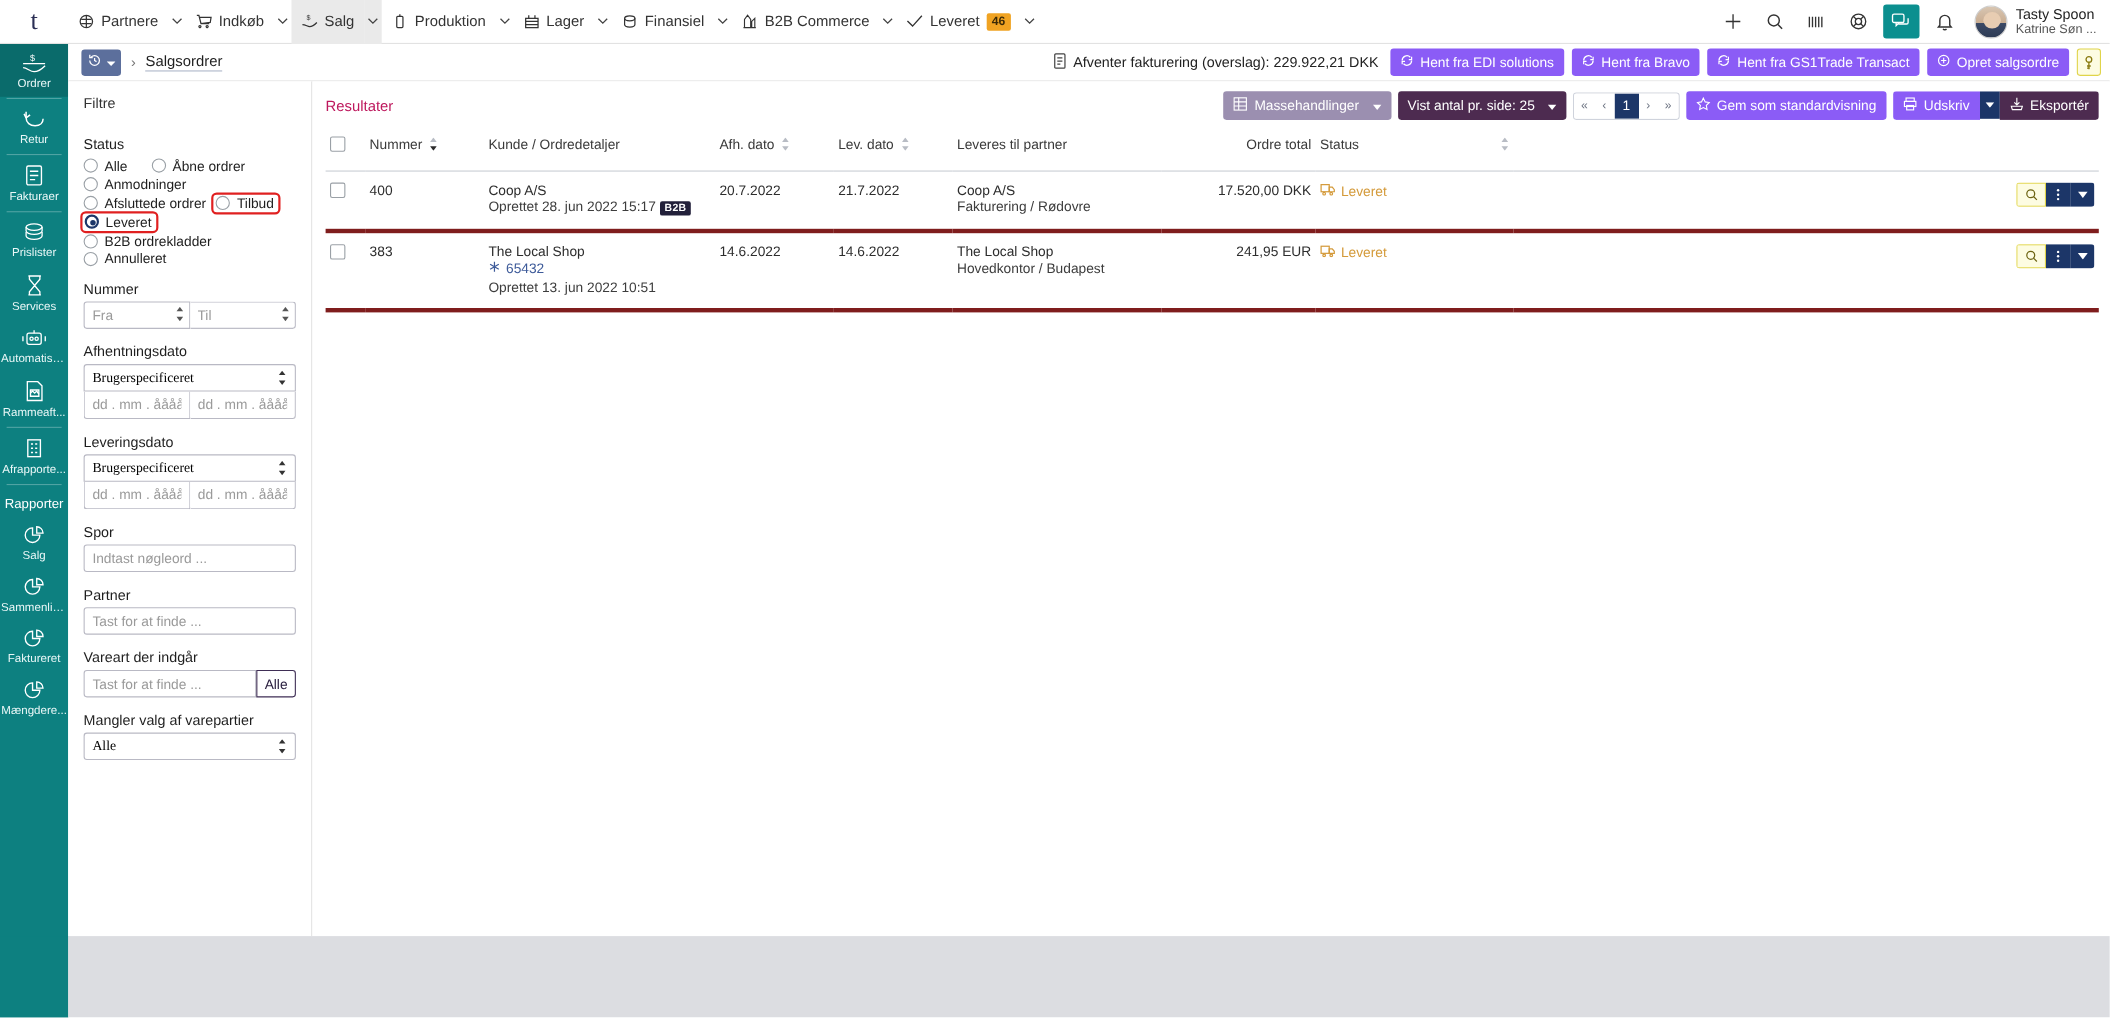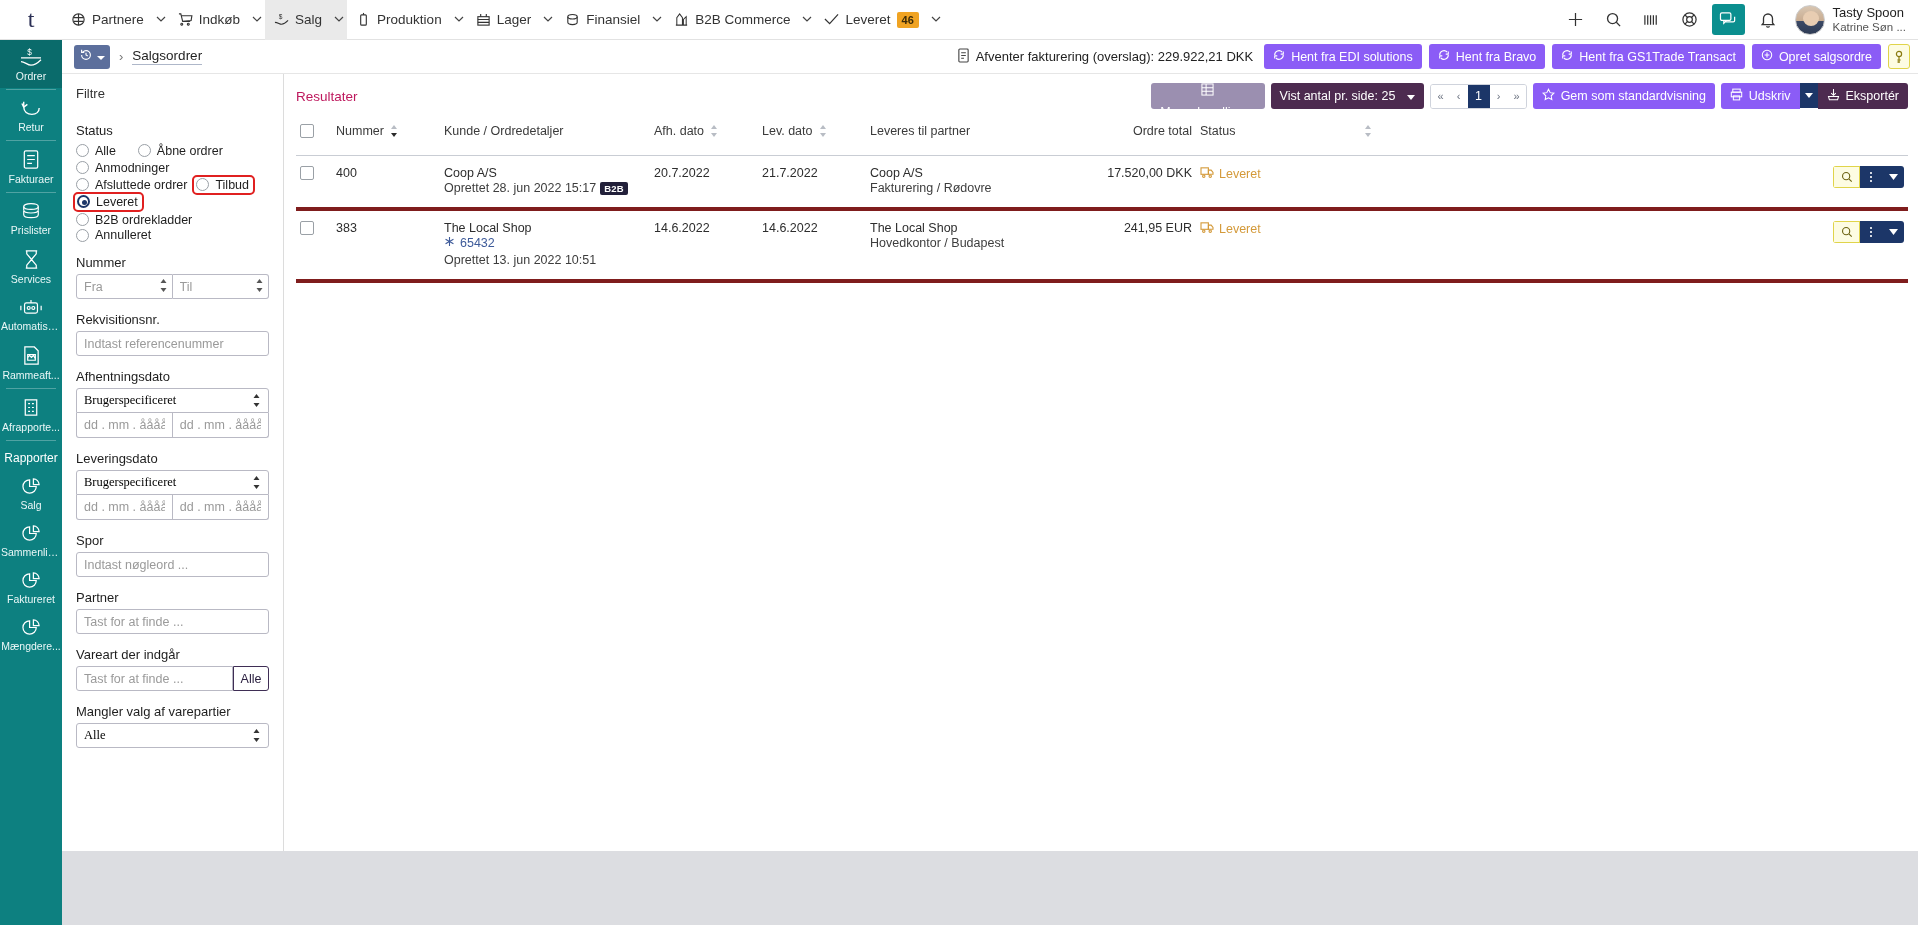--- a/index.html
+++ b/index.html
@@ -98,21 +98,21 @@
   .pending {
     display: flex; align-items: center; gap: 6px; font-size: 13px; color: #222; margin-right: 4px;
   }
   .btn {
     display: inline-flex; align-items: center; gap: 6px; height: 25px;
     border-radius: 3px; padding: 0 9px; font-size: 12.5px; cursor: pointer;
     border: none; white-space: nowrap; color: #fff;
   }
   .btn-purple { background: #8b5cf6; }
   .btn-navy { background: #8b5cf6; }
-  .btn-lav { background: #9b8fb0; flex-direction: column; }
+  .btn-lav { background: #9b8fb0; }
   .btn-plum { background: #4d2b50; }
   .btn-key {
     width: 22px; height: 25px; border: 1px solid #e0d44a; background: #fdfce2;
     border-radius: 3px; display: flex; align-items: center; justify-content: center;
     color: #8a7b10; cursor: pointer;
   }
 
   
   .filters {
     position: absolute; top: 74px; left: 62px; width: 222px; height: 777px;
@@ -646,24 +646,20 @@
           <span class="spin">
               <svg width="9" height="13" viewBox="0 0 9 13">
                 <path d="M4.5 0l3 4h-6z" fill="#555"></path>
                 <path d="M4.5 13l3-4h-6z" fill="#555"></path>
               </svg>
             </span>
         </div>
       </div>
     </div>
 
-    <div class="fl-group">
-      <div class="fl-label">Rekvisitionsnr.</div>
-      <input class="inp" placeholder="Indtast referencenummer" style="">
-    </div>
 
     <div class="fl-group">
       <div class="fl-label">Afhentningsdato</div>
       <div class="sel-box">
         <span>Brugerspecificeret</span>
         <span class="sel-arrows">
             <svg width="9" height="13" viewBox="0 0 9 13">
               <path d="M4.5 0l3 4h-6z" fill="#333"></path>
               <path d="M4.5 13l3-4h-6z" fill="#333"></path>
             </svg>

